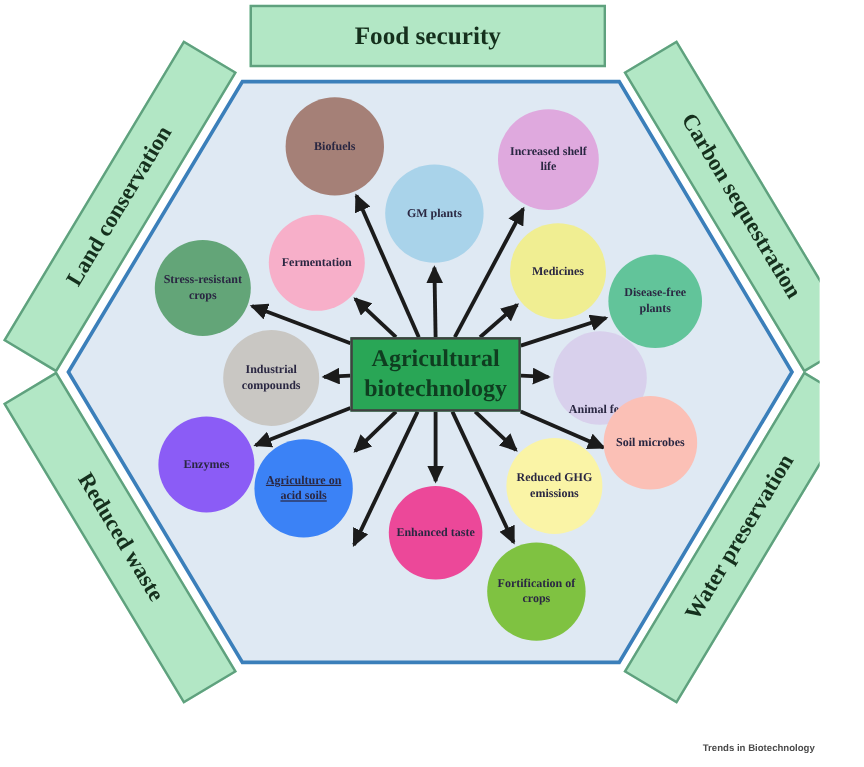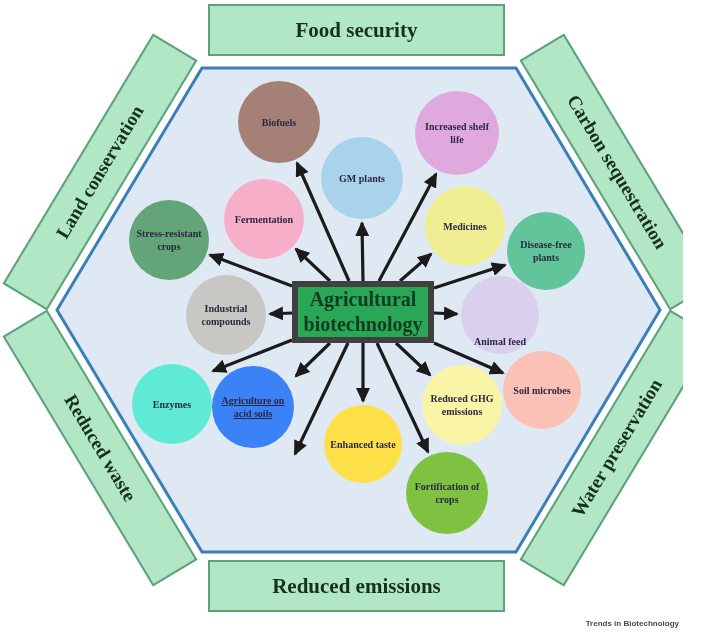--- a/index.html
+++ b/index.html
@@ -13,21 +13,21 @@
        font-weight:bold;color:#15301d;}
   .bar-h{width:297px;height:52px;font-size:21px;}
   .bar-d{width:292px;height:52px;font-size:19px;}
 
   
   .node{position:absolute;border-radius:50%;display:flex;align-items:center;justify-content:center;
         text-align:center;font-weight:bold;font-size:10px;line-height:1.3;color:#2a2742;
         padding:6px;box-sizing:border-box;}
 
   .center-box{position:absolute;left:292px;top:281px;width:142px;height:62px;
-        background:#29a656;border:6px solid #404040;box-sizing:border-box;
+        background:#29a656;border:2px solid #404040;box-sizing:border-box;
         display:flex;align-items:center;justify-content:center;text-align:center;
         font-weight:bold;font-size:20px;line-height:1.25;color:#0f3d20;}
 
   .footer{position:absolute;right:4px;top:619px;font-family:"Liberation Sans",sans-serif;
         font-size:8px;font-weight:bold;color:#4a4a4a;}
 </style>
 </head>
 <body>
 
 <div class="stage">
@@ -58,23 +58,20 @@
       <line x1="363" y1="343" x2="363" y2="401" marker-end="url(#ah)"></line>
       <line x1="348" y1="343" x2="295" y2="454" marker-end="url(#ah)"></line>
       <line x1="377" y1="343" x2="428" y2="452" marker-end="url(#ah)"></line>
     </g>
   </svg>
 
   <div class="bar bar-h" style="left: 208px; top: 4px; background-color: rgb(178, 231, 197);">
       <span>Food security</span>
     </div>
 
-  <div class="bar bar-h" style="left: 208px; top: 560px; background-color: rgb(178, 231, 197);">
-      <span>Reduced emissions</span>
-    </div>
 
   <div class="bar bar-d" style="left: -46px; top: 146px; transform: rotate(-59deg); background-color: rgb(178, 231, 197);">
       <span>Land conservation</span>
     </div>
 
   <div class="bar bar-d" style="left: 471px; top: 146px; transform: rotate(59deg); background-color: rgb(178, 231, 197);">
       <span>Carbon sequestration</span>
     </div>
 
   <div class="bar bar-d" style="left: -46px; top: 422px; transform: rotate(59deg); background-color: rgb(178, 231, 197);">
@@ -105,33 +102,33 @@
     </div>
   <div class="node" style="left: 507px; top: 212px; width: 78px; height: 78px; background-color: rgb(98, 196, 154);">
       <span>Disease-free plants</span>
     </div>
   <div class="node" style="left: 186px; top: 275px; width: 80px; height: 80px; background-color: rgb(201, 199, 195);">
       <span>Industrial compounds</span>
     </div>
   <div class="node" style="left: 461px; top: 276px; width: 78px; height: 78px; background-color: rgb(216, 208, 236); align-items: flex-end;">
       <span>Animal feed</span>
     </div>
-  <div class="node" style="left: 132px; top: 364px; width: 80px; height: 80px; background-color: #5eead4;">
+  <div class="node" style="left: 132px; top: 347px; width: 80px; height: 80px; background-color: #8b5cf6;">
       <span>Enzymes</span>
     </div>
-  <div class="node" style="left: 503px; top: 351px; width: 78px; height: 78px; background-color: rgb(251, 192, 182);">
+  <div class="node" style="left: 503px; top: 330px; width: 78px; height: 78px; background-color: rgb(251, 192, 182);">
       <span>Soil microbes</span>
     </div>
   <div class="node" style="left: 212px; top: 366px; width: 82px; height: 82px; background-color: #3b82f6; text-decoration: underline;">
       <span>Agriculture on acid soils</span>
     </div>
   <div class="node" style="left: 422px; top: 365px; width: 80px; height: 80px; background-color: rgb(250, 244, 166);">
       <span>Reduced GHG emissions</span>
     </div>
-  <div class="node" style="left: 324px; top: 405px; width: 78px; height: 78px; background-color: #fde047;">
+  <div class="node" style="left: 324px; top: 405px; width: 78px; height: 78px; background-color: #ec4899;">
       <span>Enhanced taste</span>
     </div>
   <div class="node" style="left: 406px; top: 452px; width: 82px; height: 82px; background-color: rgb(127, 194, 65);">
       <span>Fortification of crops</span>
     </div>
 
   <div class="center-box" style="background-color: rgb(41, 166, 86);">
     <span>Agricultural biotechnology</span>
   </div>
 

